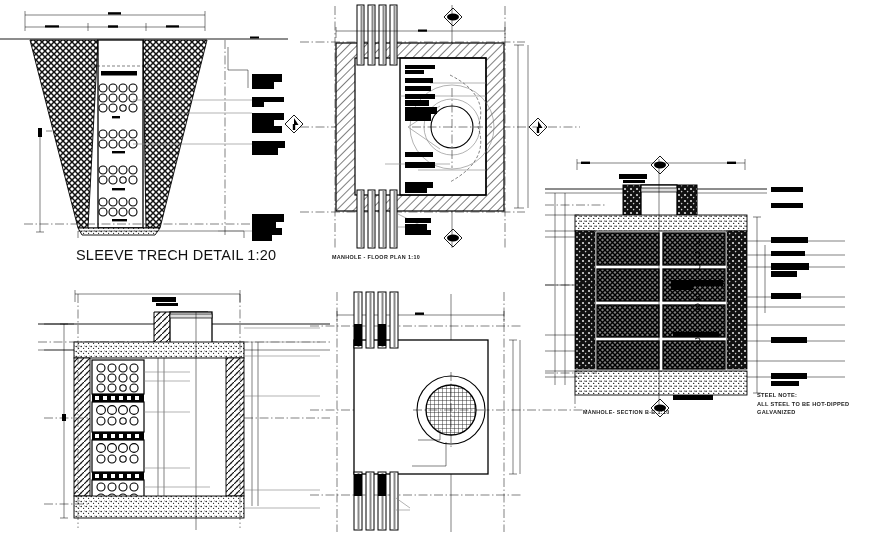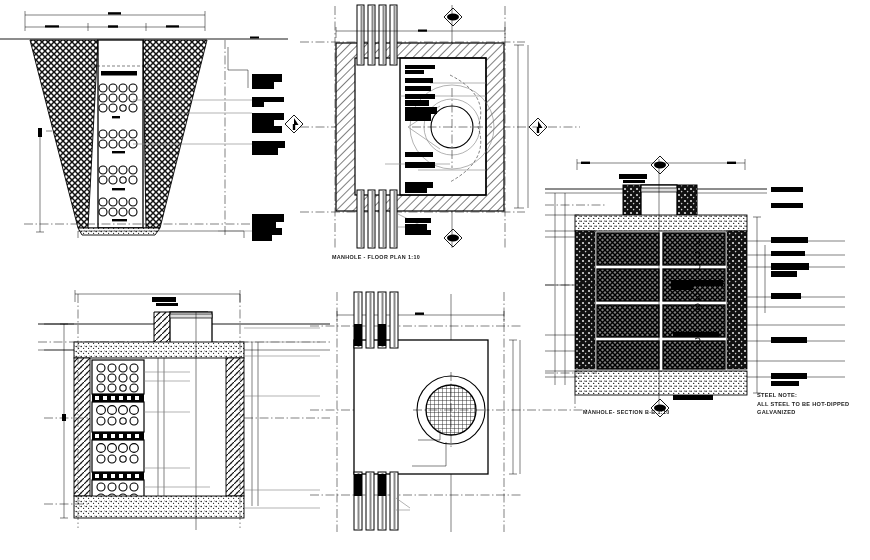--- a/index.html
+++ b/index.html
@@ -151,20 +151,21 @@
     <div class="bar" style="left:252px;top:214px;width:32px;height:8px;"></div>
     <div class="bar" style="left:252px;top:222px;width:24px;height:6px;"></div>
     <div class="bar" style="left:252px;top:228px;width:30px;height:7px;"></div>
     <div class="bar" style="left:252px;top:235px;width:20px;height:6px;"></div>
 
     <svg class="vw" style="left:284px;top:114px;" width="20" height="20">
       <path class="ln med" d="M10 1 L19 10 L10 19 L1 10 Z" fill="#fff"></path>
       <path d="M10 4 L14.5 11 L10 11 Z" fill="#000"></path>
       <rect x="8.8" y="10" width="2.4" height="6" fill="#000"></rect>
     </svg>
+    <div class="cap-big" style="left:76px;top:247px;">SLEEVE TRECH DETAIL  1:20</div>
   </div>
 
   <div class="vw" style="left:300px;top:0;width:280px;height:275px;">
     <svg width="280" height="275">
       <defs>
         <pattern id="hatch45" width="6" height="6" patternUnits="userSpaceOnUse" patternTransform="rotate(45)">
           <rect width="6" height="6" fill="#fff"></rect>
           <line x1="0" y1="0" x2="0" y2="6" stroke="#000" stroke-width="1"></line>
         </pattern>
       </defs>

